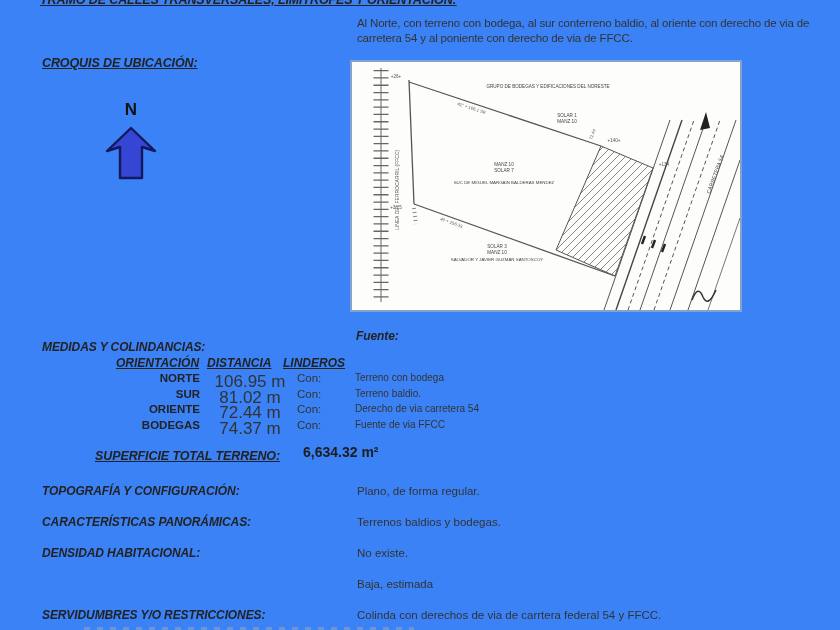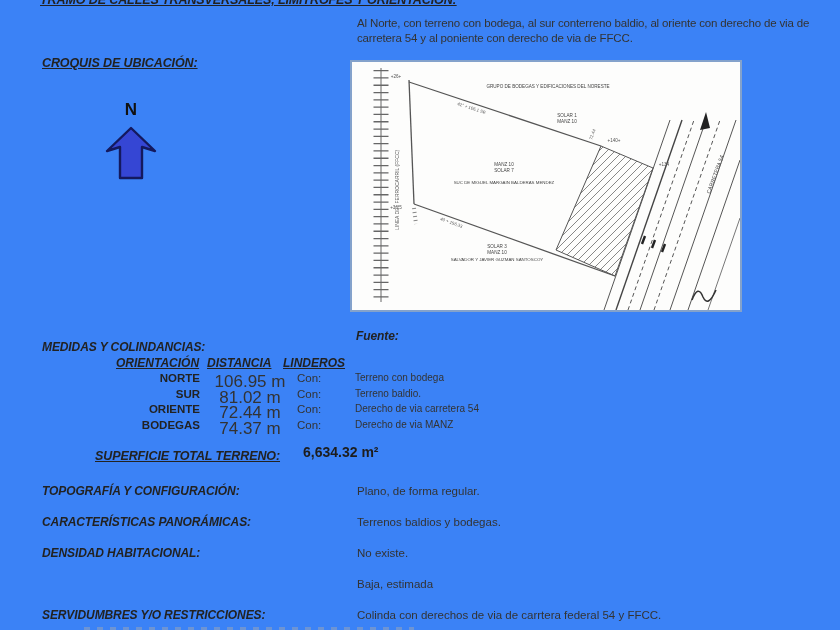--- a/index.html
+++ b/index.html
@@ -139,21 +139,21 @@
   <div class="abs td-lind" style="left:355px; top:388px;">Terreno baldio.</div>
 
   <div class="abs td-orient" style="left:105px; top:403px;">ORIENTE</div>
   <div class="abs td-dist" style="left:210px; top:403px;">72.44 m</div>
   <div class="abs td-con" style="left:297px; top:403px;">Con:</div>
   <div class="abs td-lind" style="left:355px; top:403px;">Derecho de via carretera 54</div>
 
   <div class="abs td-orient" style="left:105px; top:419px;">BODEGAS</div>
   <div class="abs td-dist" style="left:210px; top:419px;">74.37 m</div>
   <div class="abs td-con" style="left:297px; top:419px;">Con:</div>
-  <div class="abs td-lind" style="left:355px; top:419px;">Derecho de via MANZ</div>
+  <div class="abs td-lind" style="left:355px; top:419px;">Fuente de via FFCC</div>
 
   <div class="abs heading" style="left:95px; top:449px;">SUPERFICIE TOTAL TERRENO:</div>
   <div class="abs" id="superficie-value" style="left:303px; top:444px;">6,634.32 m²</div>
 
   <div class="abs label-bi" style="left:42px;  top:484px;">TOPOGRAFÍA Y CONFIGURACIÓN:</div>
   <div class="abs value-text" style="left:357px; top:485px;">Plano, de forma  regular.</div>
 
   <div class="abs label-bi" style="left:42px;  top:515px;">CARACTERÍSTICAS PANORÁMICAS:</div>
   <div class="abs value-text" style="left:357px; top:516px;">Terrenos baldios y bodegas.</div>
 

